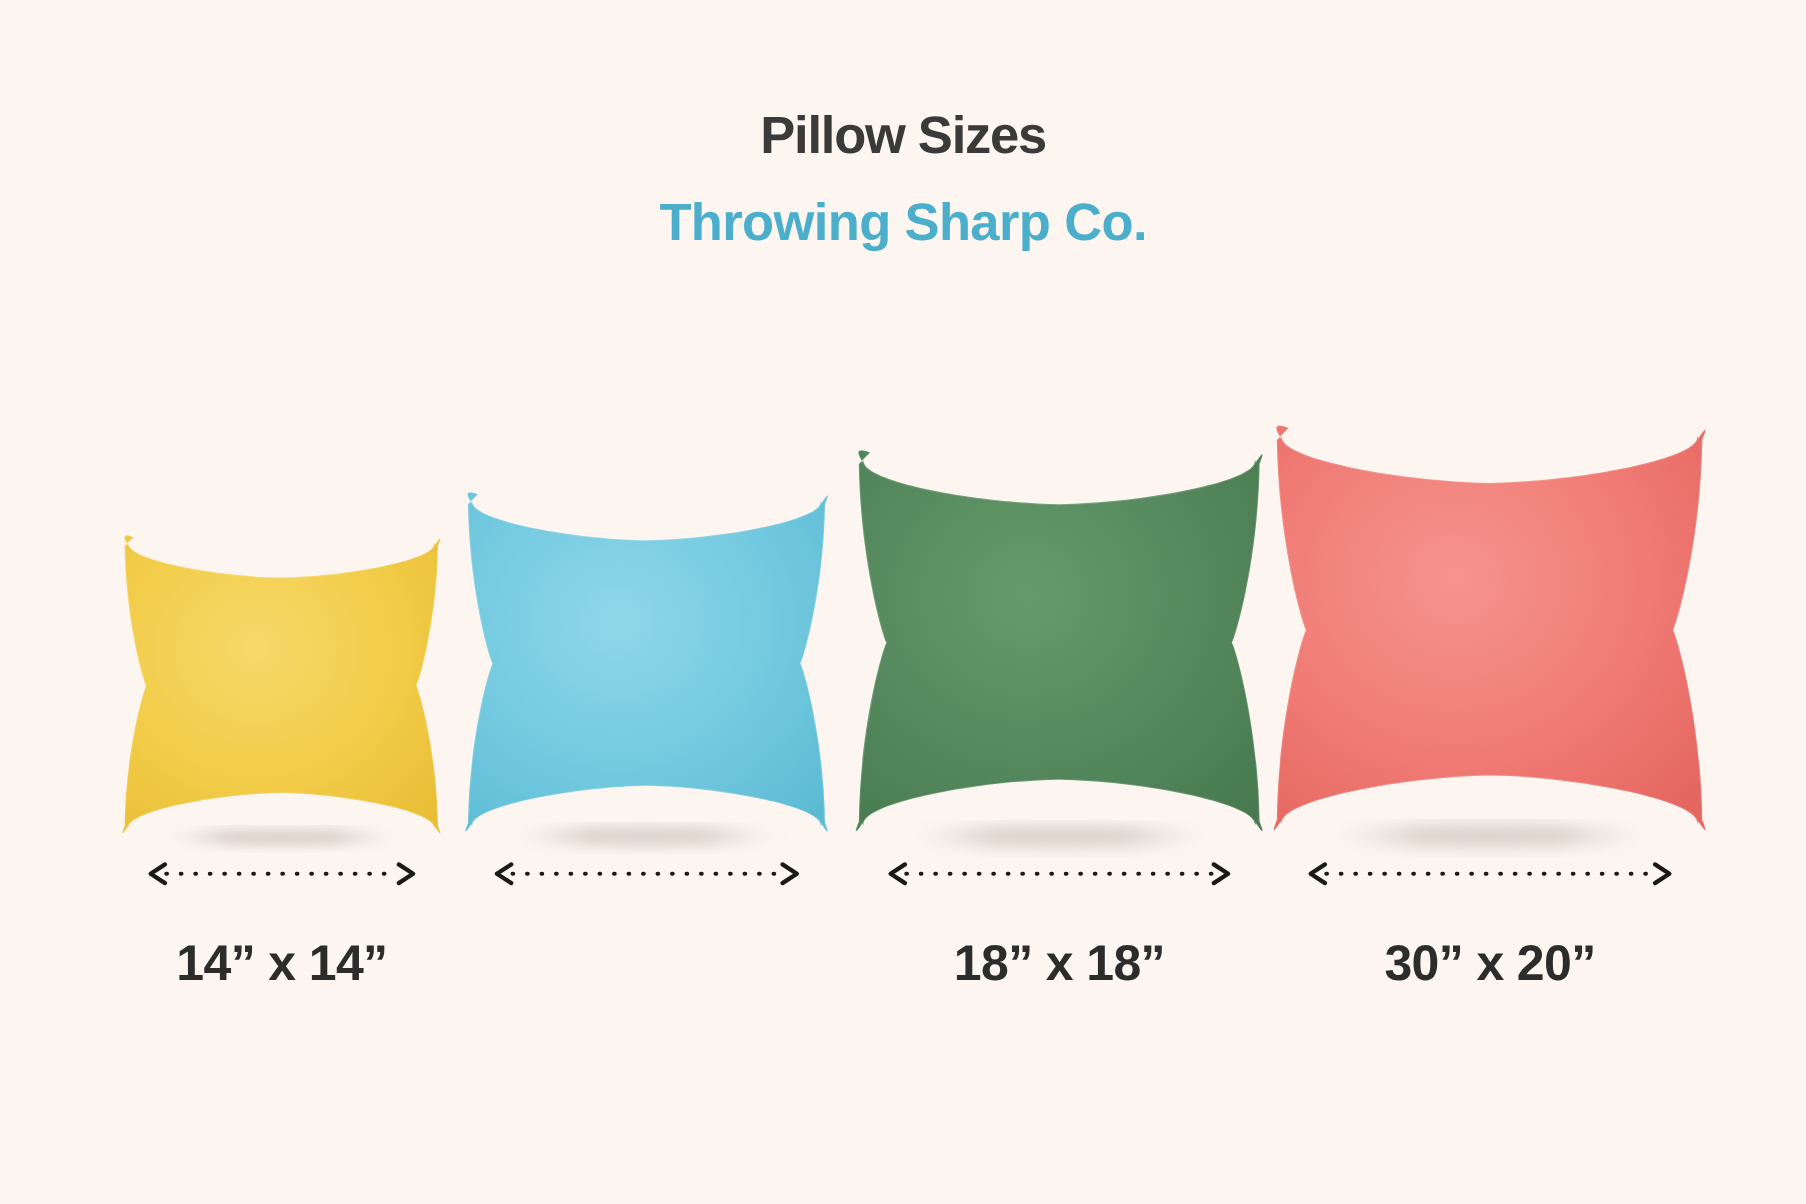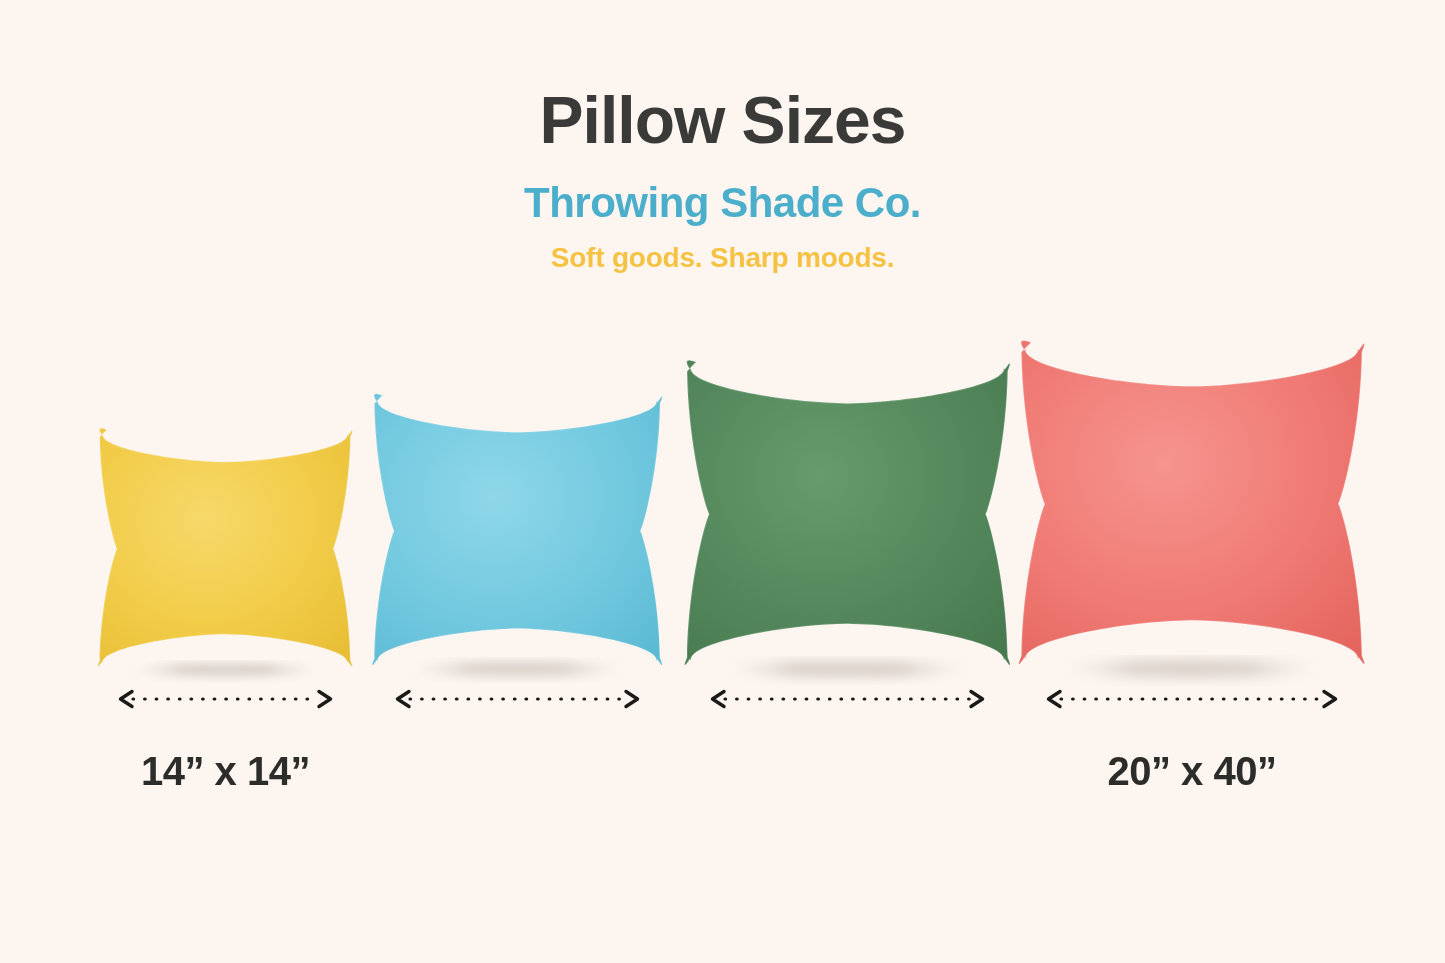--- a/index.html
+++ b/index.html
@@ -18,21 +18,21 @@
   }
 
   
   #header {
     width:100%;
     text-align:center;
     padding-top:86px;
   }
 
   #page-title {
-    font-size:66px;
+    font-size:42px;
     font-weight:bold;
     color:#3A3A38;
     letter-spacing:-1px;
     line-height:1.05;
   }
 
   #brand-name {
     font-size:42px;
     font-weight:bold;
     color:#4BAECB;
@@ -92,22 +92,21 @@
     letter-spacing:-0.5px;
     white-space:nowrap;
     font-stretch:condensed;
   }
 </style>
 </head>
 <body>
 
 <div id="header">
   <div id="page-title">Pillow Sizes</div>
-  <div id="brand-name">Throwing Shade Co.</div>
-  <div id="tagline">Soft goods. Sharp moods.</div>
+  <div id="brand-name">Throwing Sharp Co.</div>
 </div>
 
 <div id="pillow-row">
     <div class="pillow-group" style="left: 118px; width: 215px; height: 480px;">
       <div class="pillow-figure" style="width: 260.15px; height: 247.25px; left: -22.575px;">
         <svg class="pillow-svg" width="260.15" height="265.25" viewBox="0 0 260.15 265.25">
       <defs>
         <radialGradient id="g0" cx="42%" cy="38%" r="78%">
           <stop offset="0%" stop-color="#F7D96A"></stop>
           <stop offset="58%" stop-color="#F2CC48"></stop>
@@ -193,20 +192,21 @@
       <path d="M 15.125 6.050000000000001 Q 0 0 9.075 13.6125 L 10.10625 11.343750000000002 C 4.33125 28.874999999999996 99.825 46.40625 166.375 47.43749999999999 C 232.92499999999998 46.40625 328.41875 28.874999999999996 322.64375 11.343750000000002 L 323.675 13.6125 Q 332.75 0 326.7 15.125 C 325.53125 94.875 306.185 158.125 304.4525 158.125 C 306.185 158.125 325.53125 221.375 326.7 301.125 Q 332.75 316.25 323.675 302.6375 L 322.64375 304.90625 C 328.41875 287.375 232.92499999999998 268.8125 166.375 267.78125 C 99.825 268.8125 4.33125 287.375 10.10625 304.90625 L 9.075 302.6375 Q 0 316.25 6.050000000000001 301.125 C 7.21875 221.375 26.565 158.125 28.2975 158.125 C 26.565 158.125 7.21875 94.875 6.050000000000001 15.125 Z" fill="none" stroke="#FFFFFF" stroke-opacity="0.16" stroke-width="1.5"></path>
     </svg>
       </div>
       <div class="dimension-arrow" style="left: 0px; width: 275px;">
         <svg width="275" height="22" viewBox="0 0 275 22">
       <line x1="15" y1="11" x2="260" y2="11" stroke="#1A1A18" stroke-width="3.2" stroke-linecap="round" stroke-dasharray="0.6 11"></line>
       <path d="M 14 3.5 L 2.5 11 L 14 18.5" fill="none" stroke="#1A1A18" stroke-width="3.4" stroke-linecap="round" stroke-linejoin="round"></path>
       <path d="M 261 3.5 L 272.5 11 L 261 18.5" fill="none" stroke="#1A1A18" stroke-width="3.4" stroke-linecap="round" stroke-linejoin="round"></path>
     </svg>
       </div>
+      <div class="size-label">18” x 18”</div>
     </div>
     <div class="pillow-group" style="left: 1046px; width: 292px; height: 480px;">
       <div class="pillow-figure" style="width: 353.32px; height: 335.8px; left: -30.66px;">
         <svg class="pillow-svg" width="353.32" height="353.8" viewBox="0 0 353.32 353.8">
       <defs>
         <radialGradient id="g3" cx="42%" cy="38%" r="78%">
           <stop offset="0%" stop-color="#F6948E"></stop>
           <stop offset="58%" stop-color="#F07A74"></stop>
           <stop offset="100%" stop-color="#E4665F"></stop>
         </radialGradient>
@@ -225,15 +225,15 @@
       <path d="M 16.06 6.4239999999999995 Q 0 0 9.636 14.453999999999999 L 10.731 12.045 C 4.599 30.659999999999997 105.996 49.275 176.66 50.36999999999999 C 247.32399999999998 49.275 348.721 30.659999999999997 342.589 12.045 L 343.68399999999997 14.453999999999999 Q 353.32 0 346.896 16.06 C 345.655 100.74 325.1128 167.9 323.2732 167.9 C 325.1128 167.9 345.655 235.06 346.896 319.74 Q 353.32 335.8 343.68399999999997 321.346 L 342.589 323.755 C 348.721 305.14 247.32399999999998 285.43 176.66 284.33500000000004 C 105.996 285.43 4.599 305.14 10.731 323.755 L 9.636 321.346 Q 0 335.8 6.4239999999999995 319.74 C 7.665 235.06 28.2072 167.9 30.0468 167.9 C 28.2072 167.9 7.665 100.74 6.4239999999999995 16.06 Z" fill="none" stroke="#FFFFFF" stroke-opacity="0.16" stroke-width="1.5"></path>
     </svg>
       </div>
       <div class="dimension-arrow" style="left: 0px; width: 292px;">
         <svg width="292" height="22" viewBox="0 0 292 22">
       <line x1="15" y1="11" x2="277" y2="11" stroke="#1A1A18" stroke-width="3.2" stroke-linecap="round" stroke-dasharray="0.6 11"></line>
       <path d="M 14 3.5 L 2.5 11 L 14 18.5" fill="none" stroke="#1A1A18" stroke-width="3.4" stroke-linecap="round" stroke-linejoin="round"></path>
       <path d="M 278 3.5 L 289.5 11 L 278 18.5" fill="none" stroke="#1A1A18" stroke-width="3.4" stroke-linecap="round" stroke-linejoin="round"></path>
     </svg>
       </div>
-      <div class="size-label">20” x 40”</div>
+      <div class="size-label">30” x 20”</div>
     </div>
   </div>
 
 </body></html>

